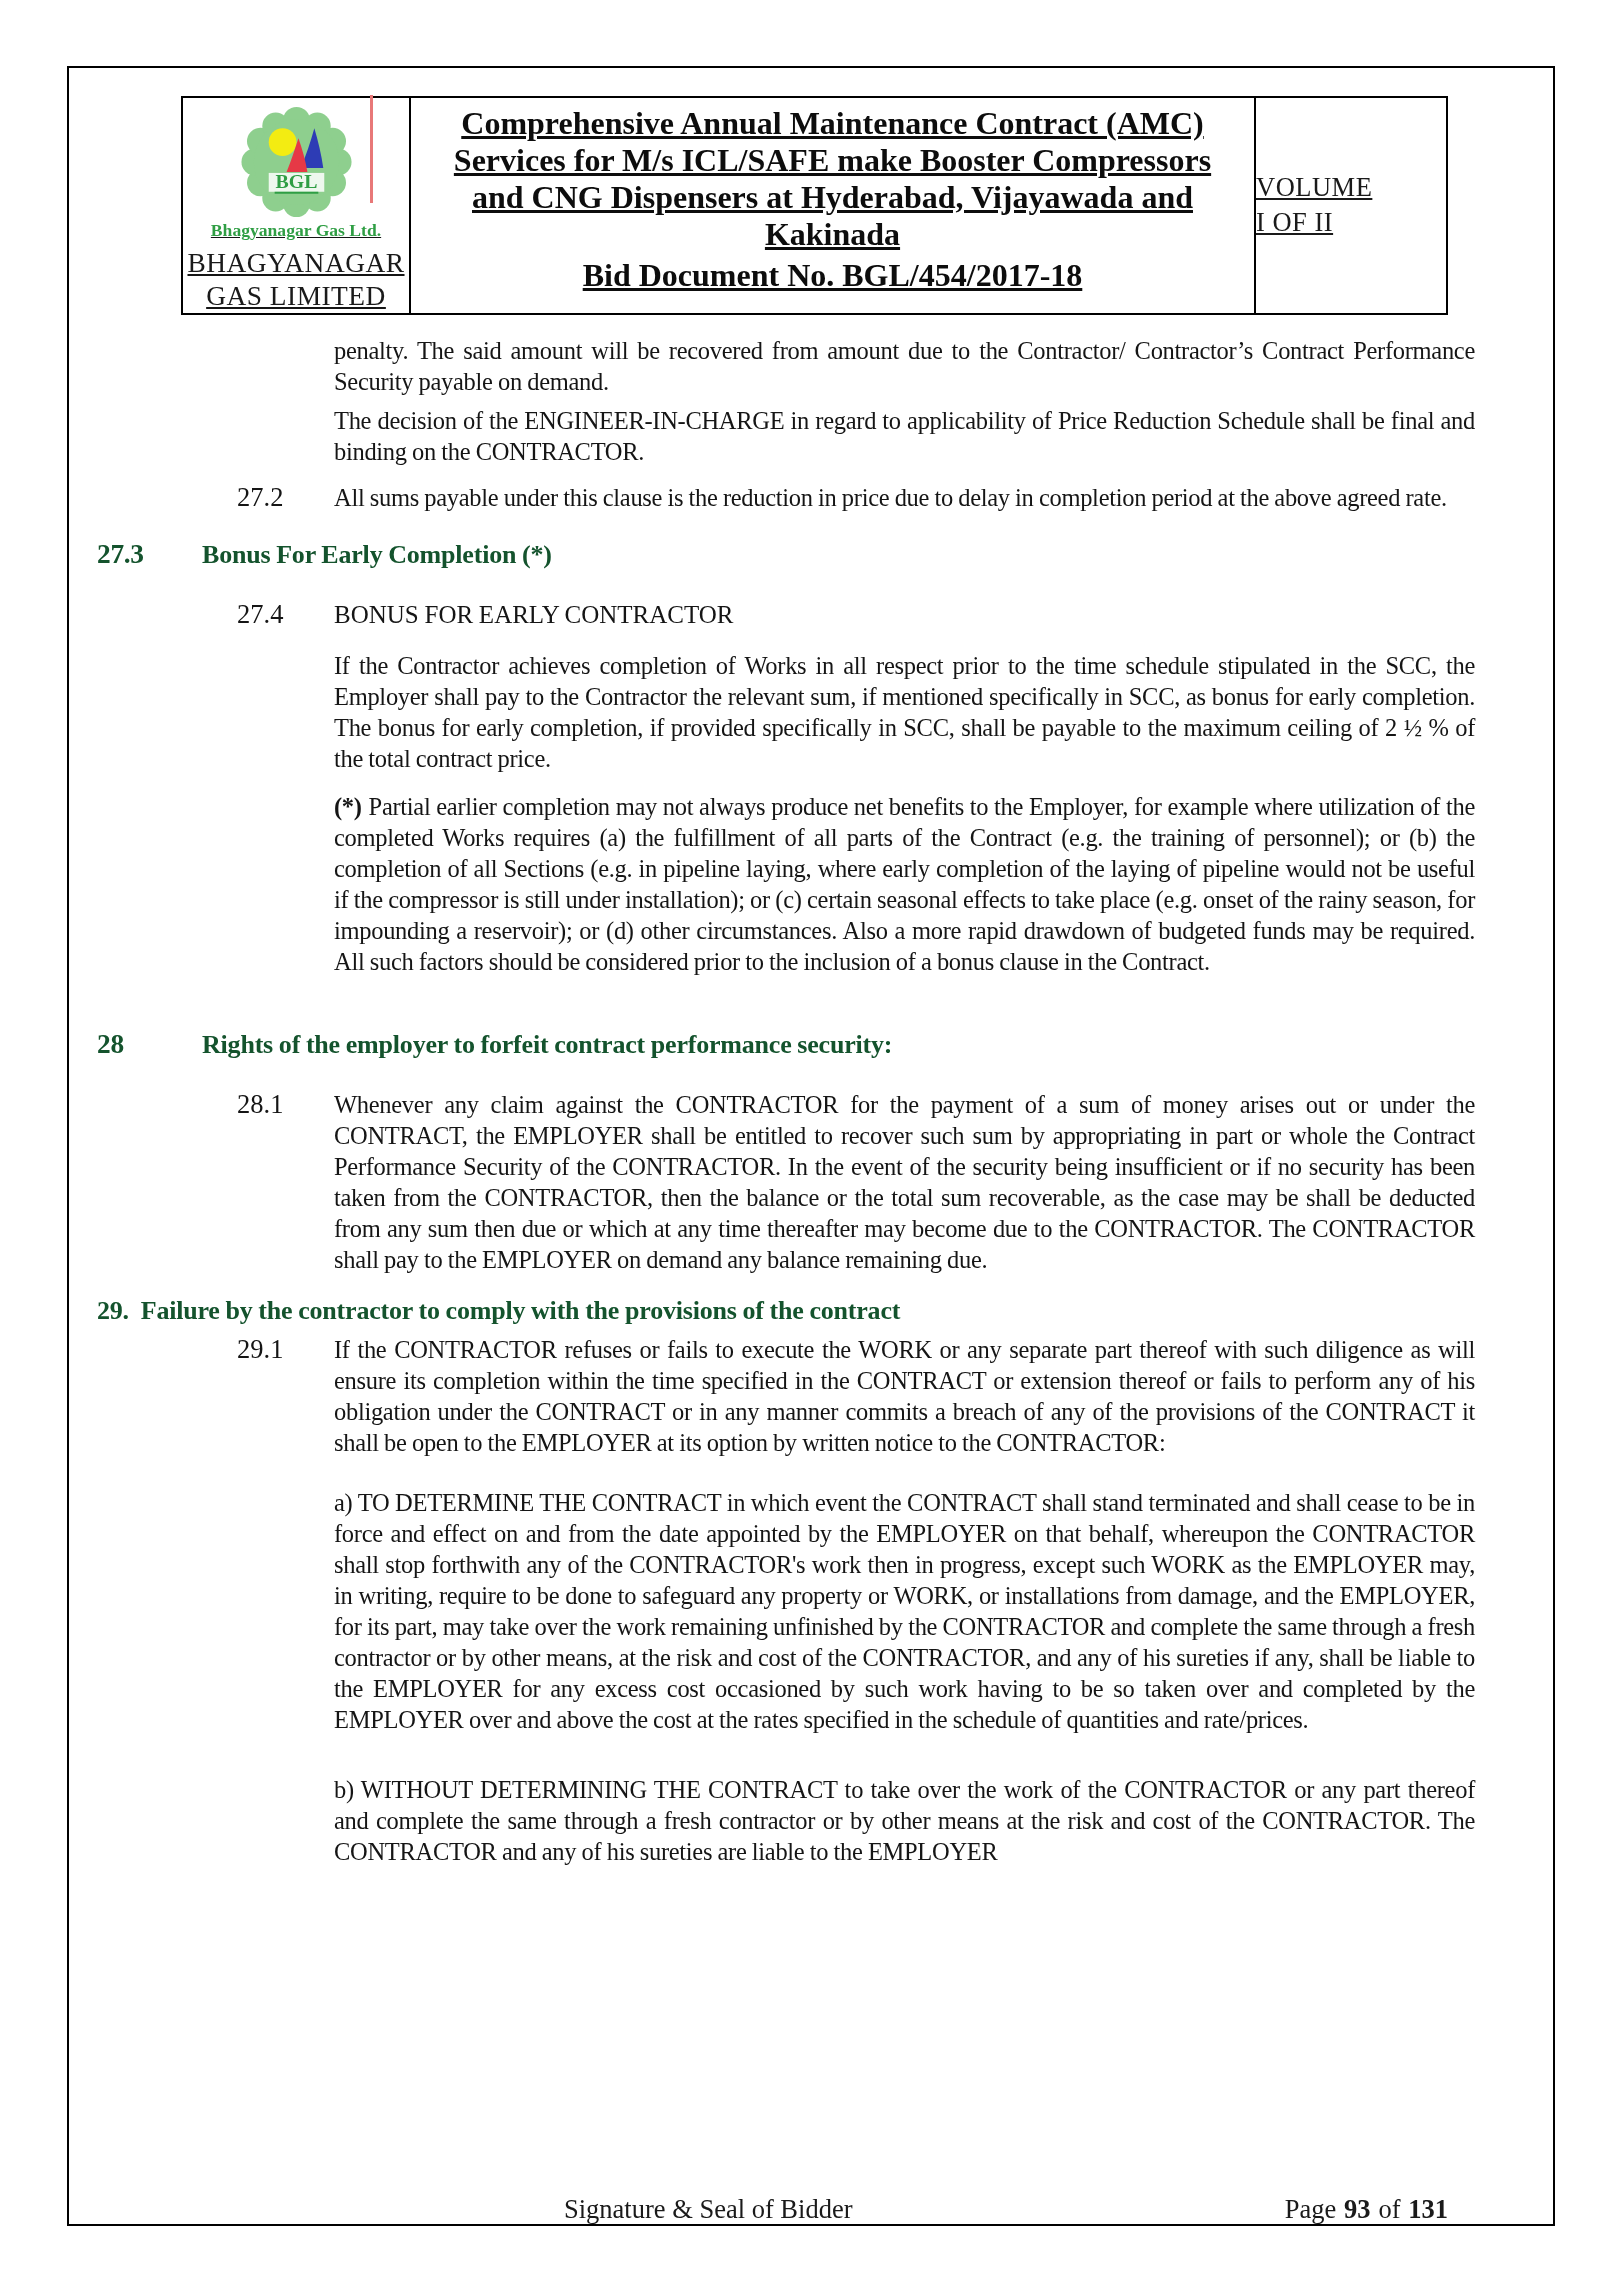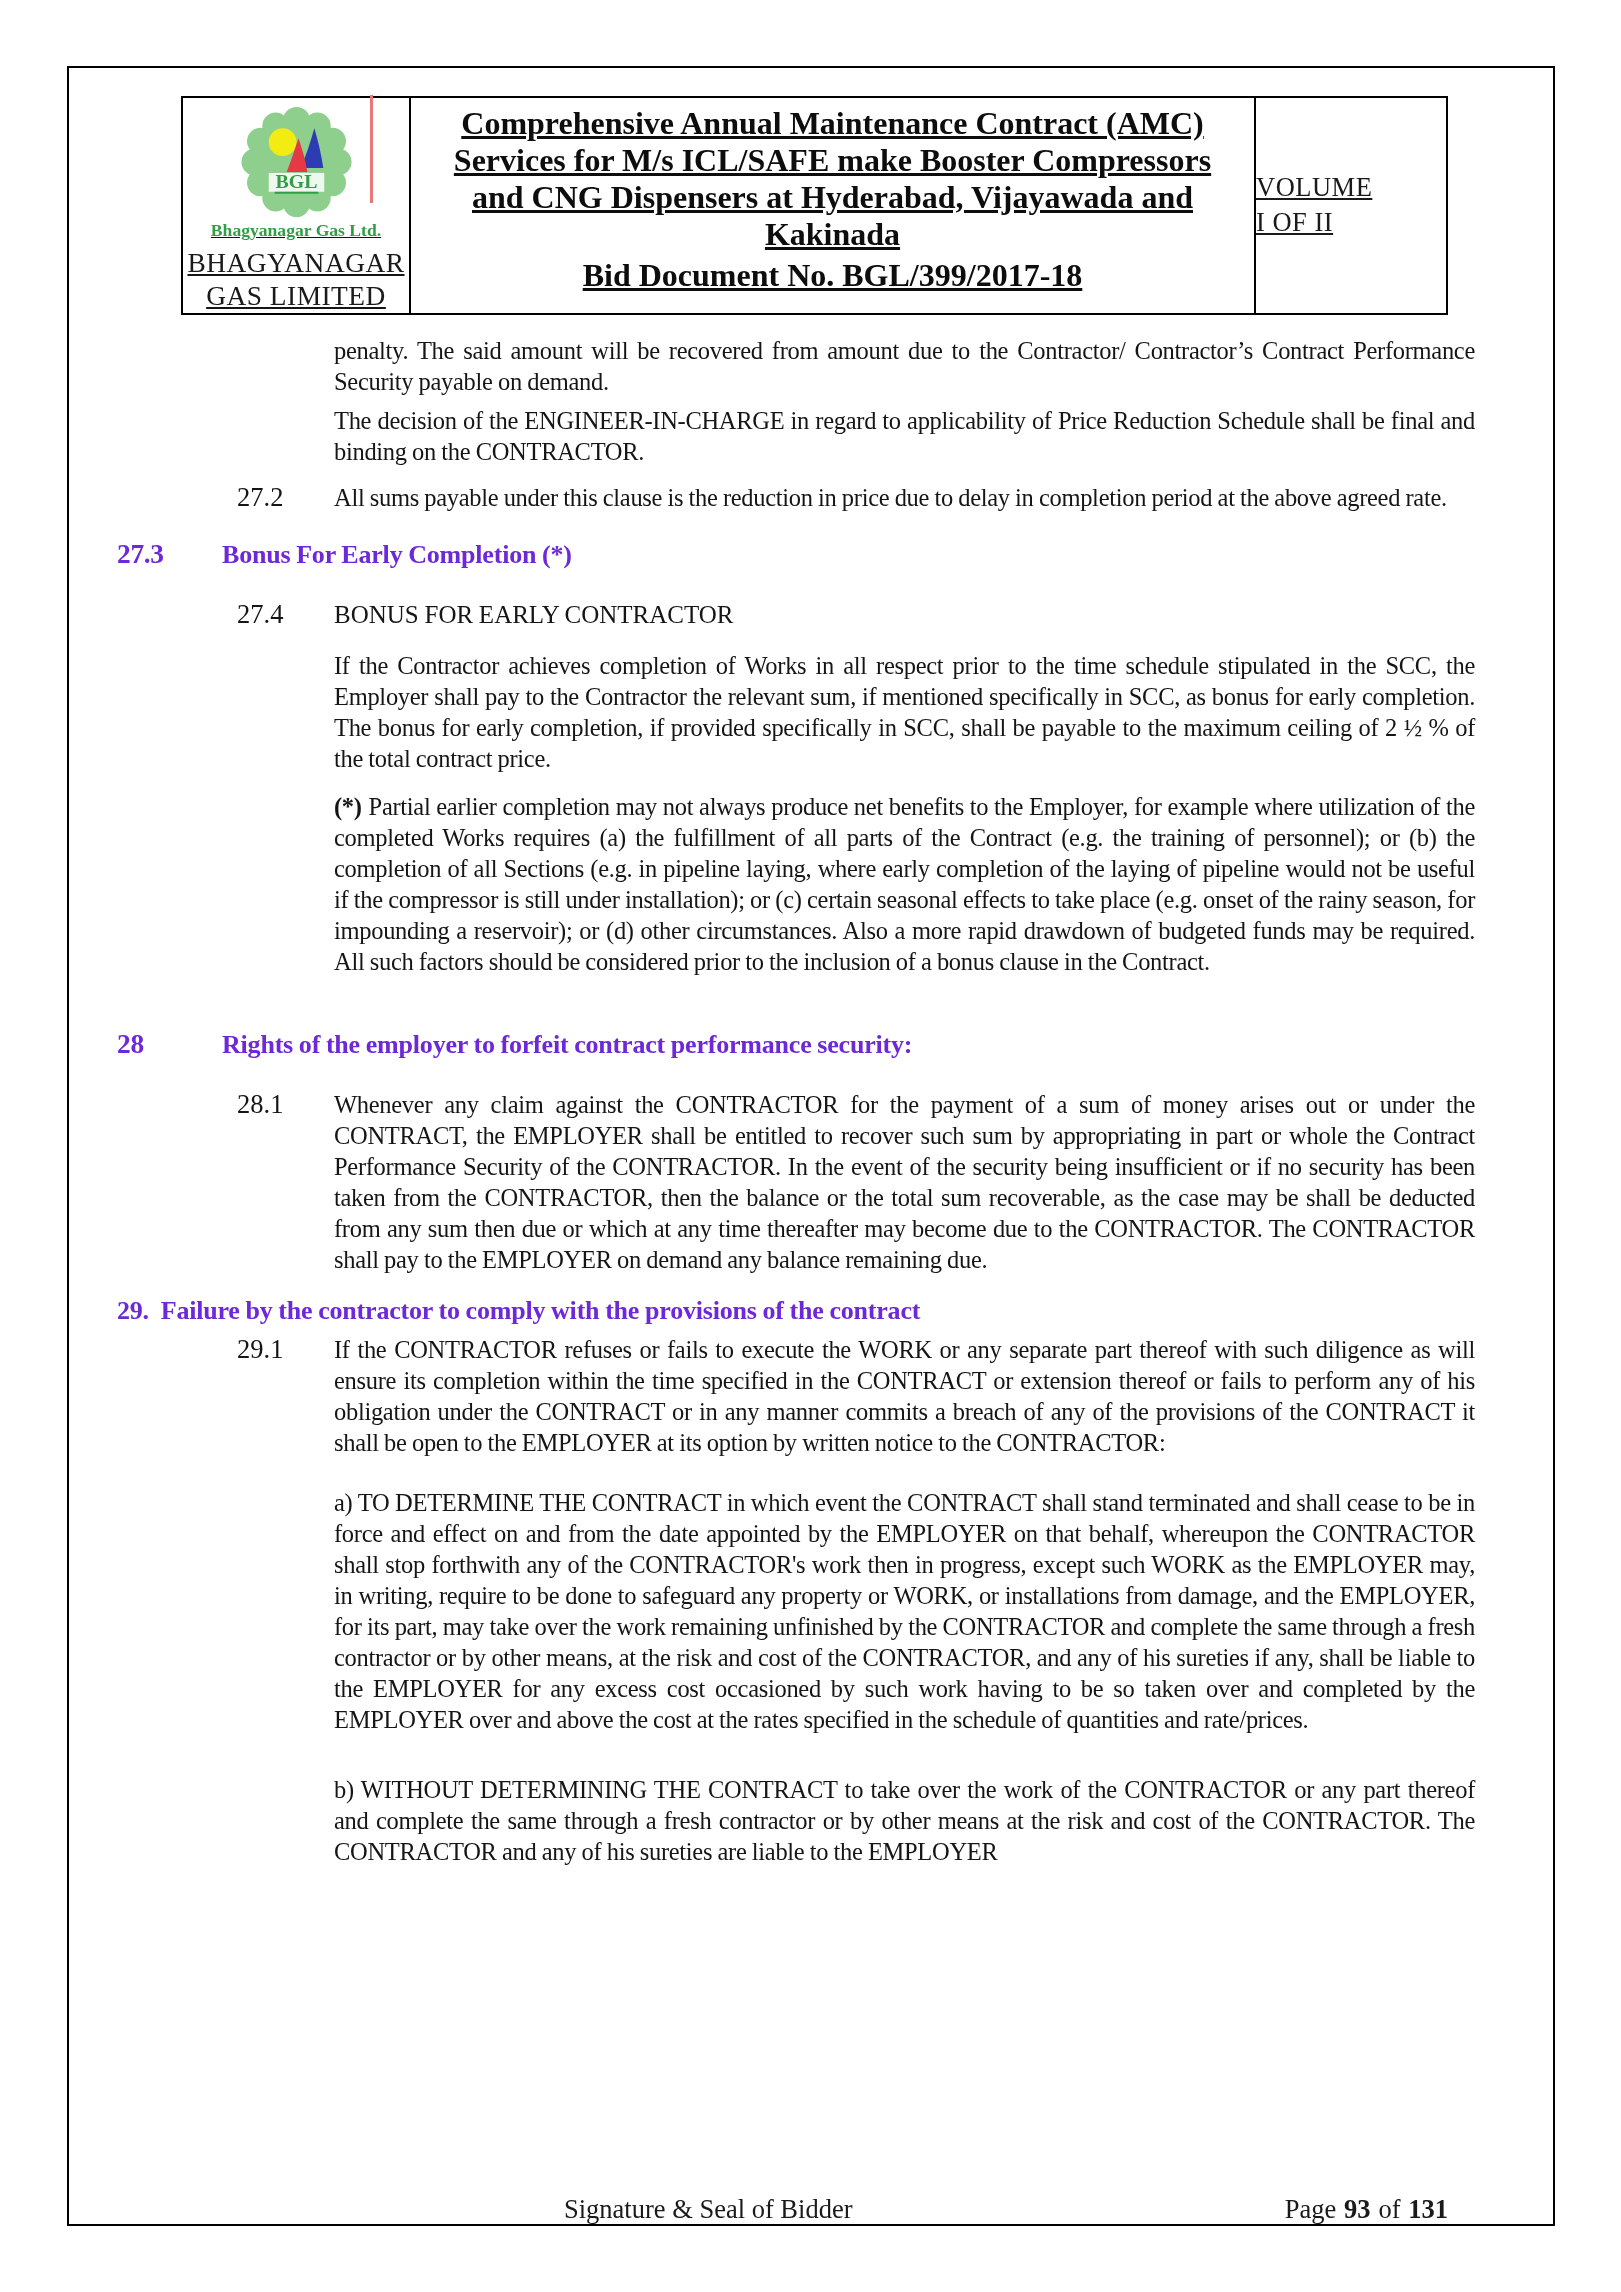--- a/index.html
+++ b/index.html
@@ -28,21 +28,21 @@
   .volume-cell{width:192px;flex:none;display:flex;flex-direction:column;justify-content:center;
     font-size:26.5px;line-height:35px;letter-spacing:0.5px;color:#1a1a1a;}
   
   .bodytext{position:absolute;left:0;top:335px;width:1455px;font-size:24.5px;line-height:31px;
     letter-spacing:-0.3px;word-spacing:-0.5px;padding-left:20px;}
   .para{margin:0 0 0 314px;width:1141px;text-align:justify;}
   .clause-row{display:flex;margin-left:217px;}
   .c-num{width:97px;flex:none;font-size:26.5px;letter-spacing:0;}
   .c-text{width:1141px;text-align:justify;}
   .caps-title{font-size:25px;letter-spacing:0;}
-  .head-row{display:flex;margin-left:97px;font-weight:bold;color:#6d28d9;}
+  .head-row{display:flex;margin-left:77px;font-weight:bold;color:#14532d;}
   .h-num{width:105px;flex:none;font-size:27.4px;}
   .h-text{font-size:26px;letter-spacing:-0.2px;}
   .h-text29{font-size:26px;margin-left:11.8px;letter-spacing:-0.2px;}
   .ast{font-weight:bold;margin-right:6.9px;}
   .mt8{margin-top:7.8px;}  .mt16{margin-top:15.7px;} .mt18{margin-top:17.6px;}
   .mt20{margin-top:19.6px;} .mt26{margin-top:25.5px;} .mt30{margin-top:29px;}
   .mt40{margin-top:39px;} .mt53{margin-top:52px;}
   
   .footer{position:absolute;top:2194px;left:0;width:100%;font-size:26.5px;color:#1a1a1a;}
   .sig{position:absolute;left:564px;}
@@ -88,21 +88,21 @@
         <div>GAS LIMITED</div>
       </div>
       <div class="red-line"></div>
     </div>
 
     <div class="cell title-cell">
       <div>Comprehensive Annual Maintenance Contract (AMC)</div>
       <div>Services for M/s ICL/SAFE make Booster Compressors</div>
       <div>and CNG Dispensers at Hyderabad, Vijayawada and</div>
       <div>Kakinada</div>
-      <div class="bid-line">Bid Document No. BGL/399/2017-18</div>
+      <div class="bid-line">Bid Document No. BGL/454/2017-18</div>
     </div>
 
     <div class="cell volume-cell">
       <div>VOLUME</div>
       <div>I OF II</div>
     </div>
   </div>
 
   <div class="bodytext">
     <p class="para">penalty. The said amount will be recovered from amount due to the Contractor/ Contractor’s Contract Performance Security payable on demand.</p>

